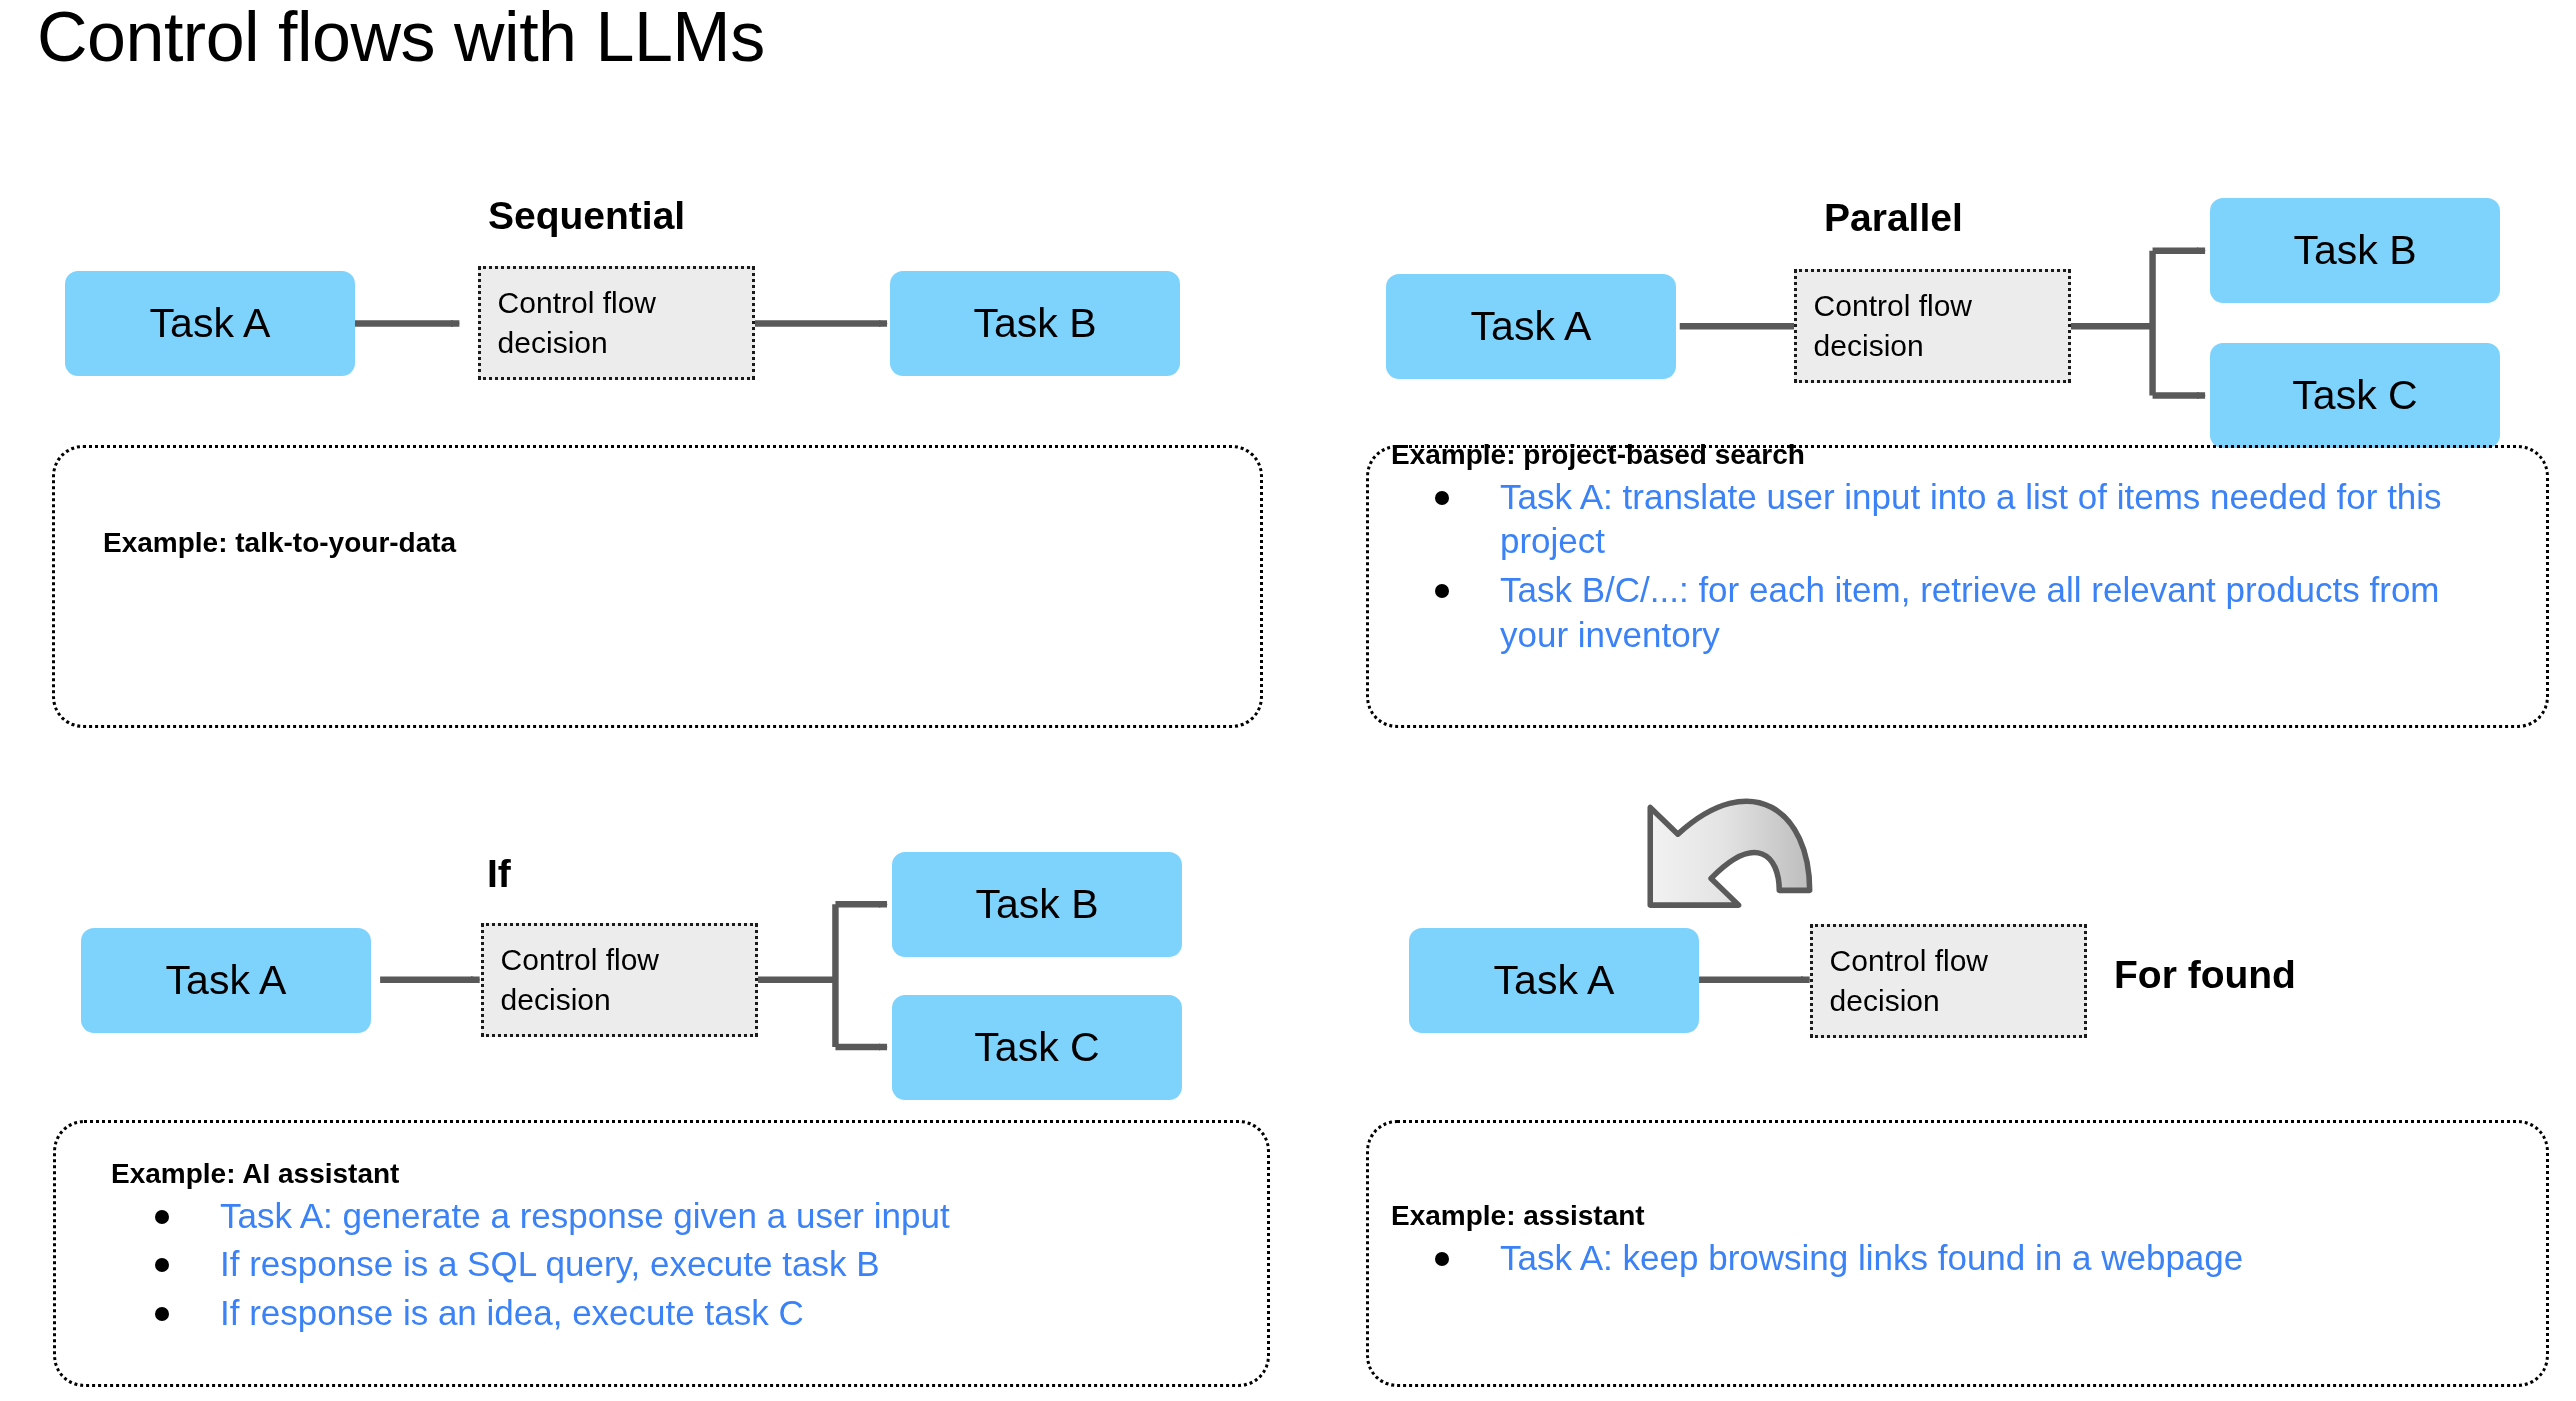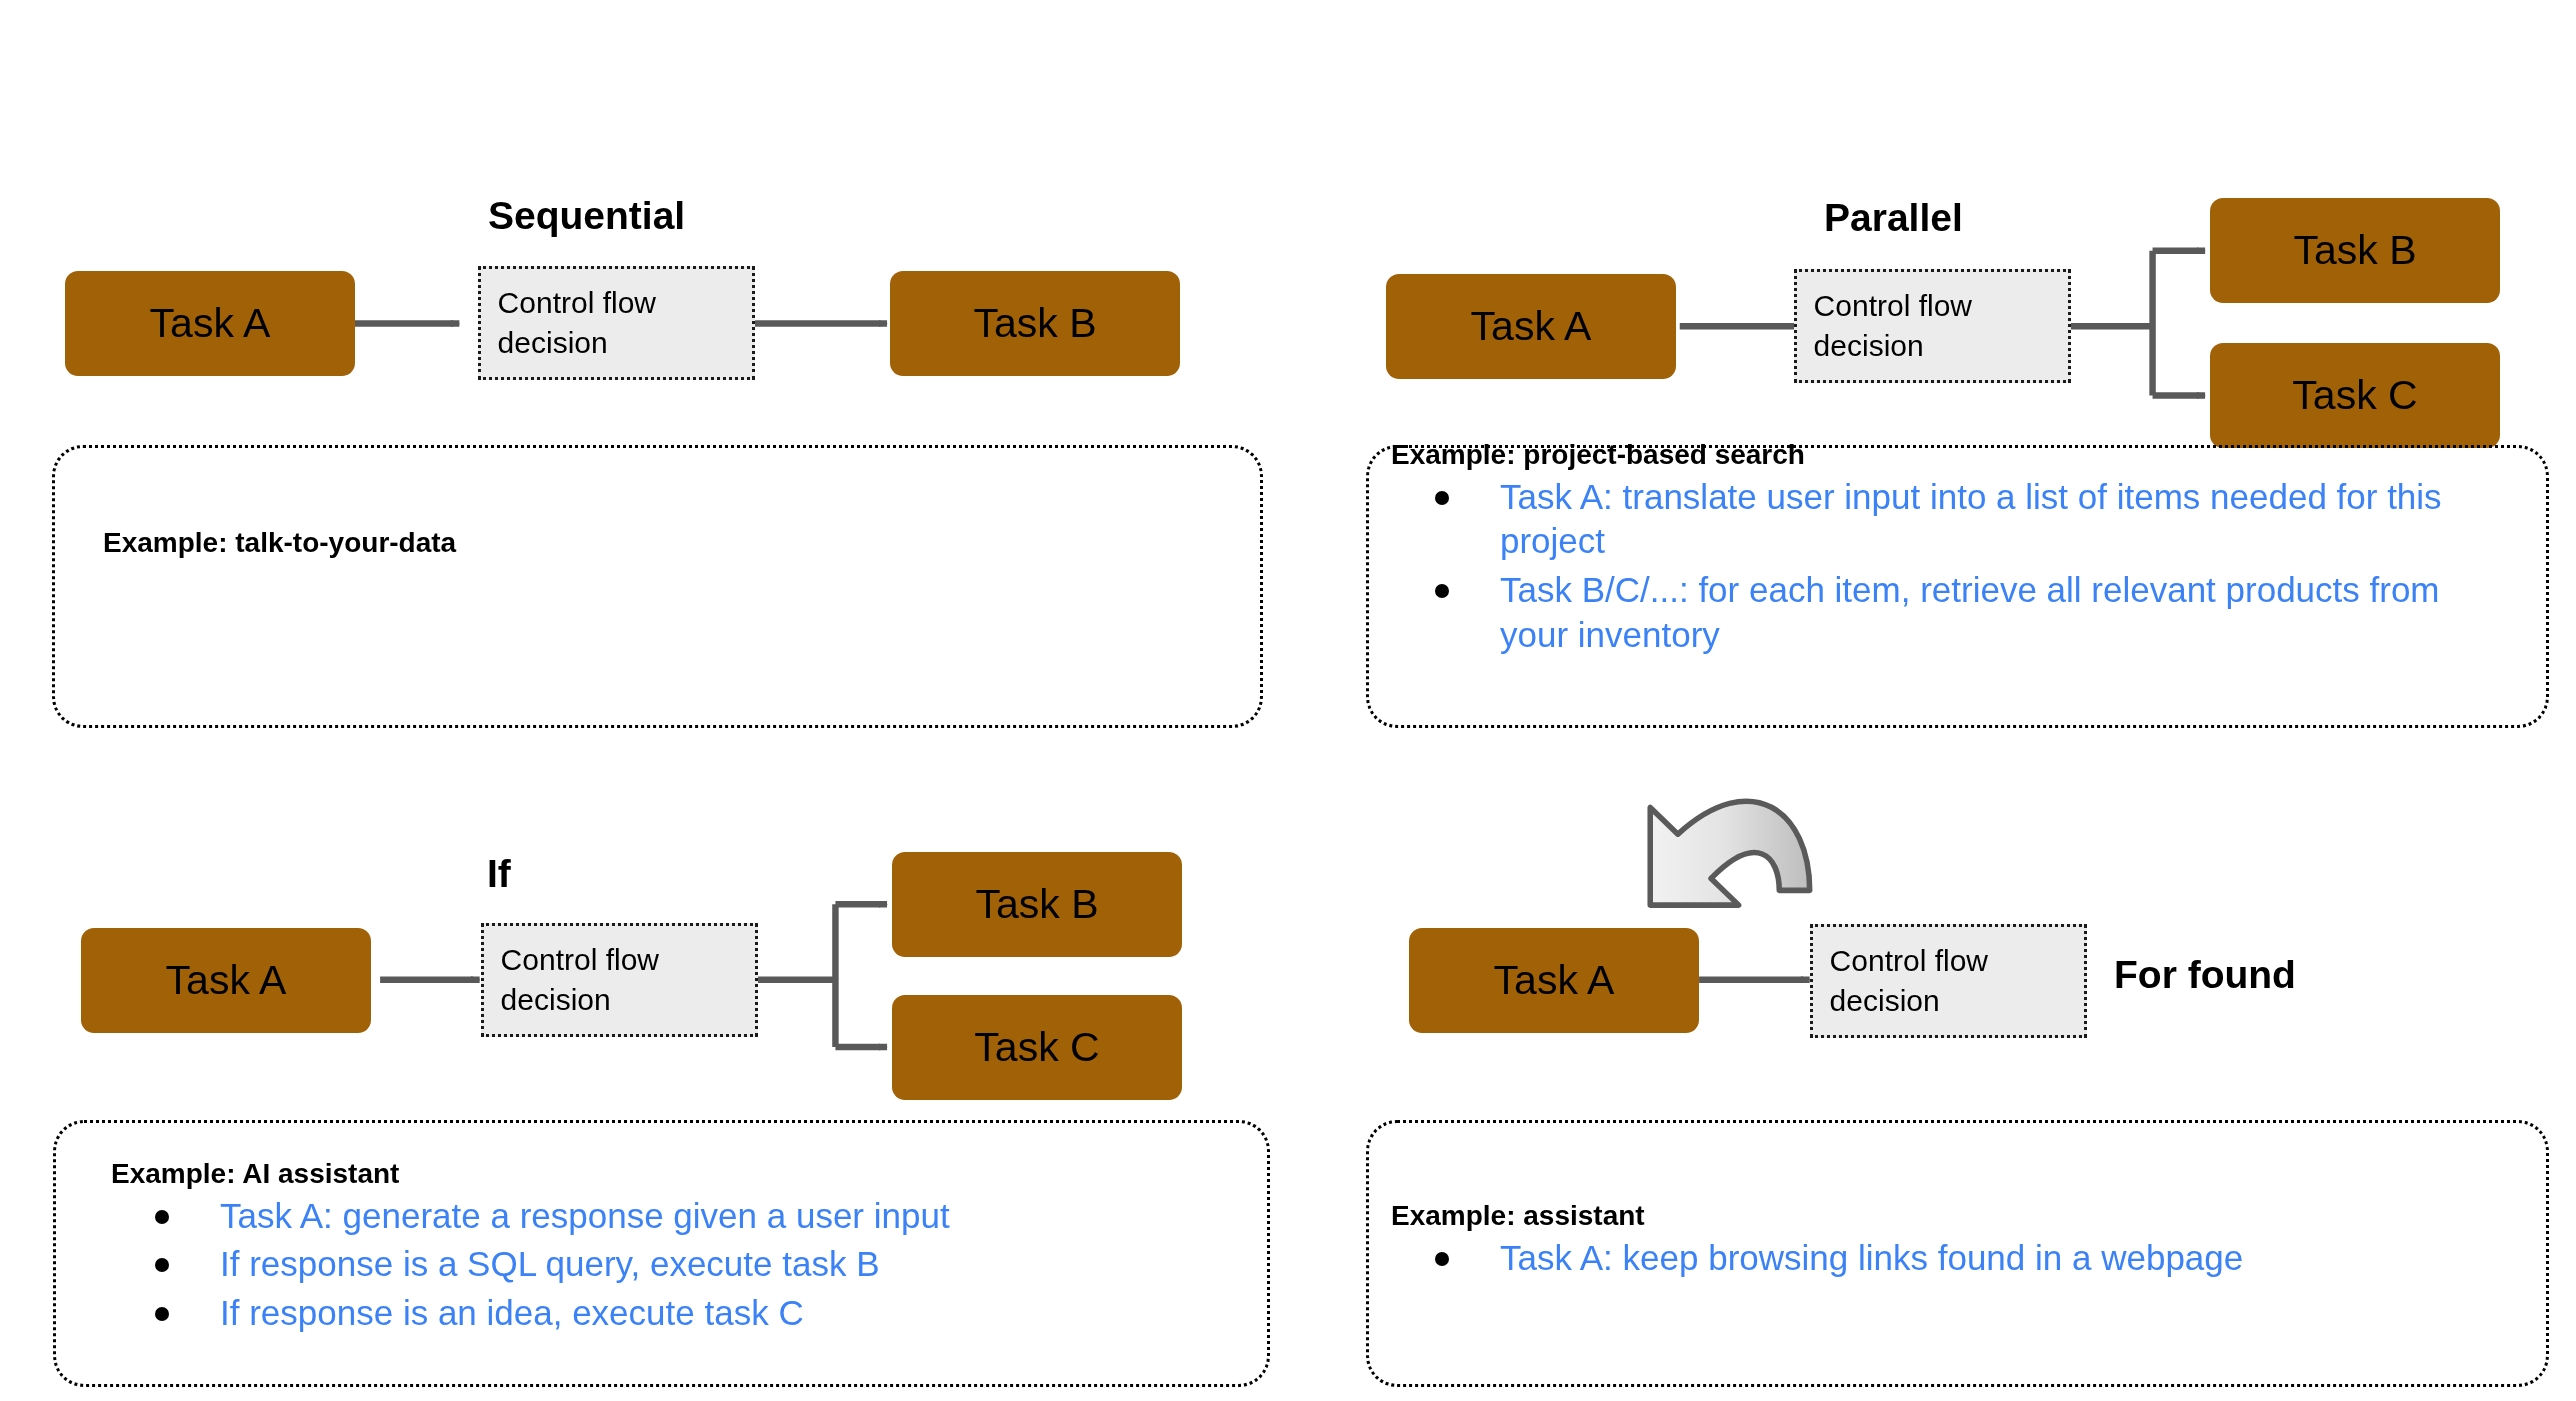--- a/index.html
+++ b/index.html
@@ -29,21 +29,21 @@
     line-height: 1.0;
     letter-spacing: -0.5px;
     color: #000000;
     font-weight: 400;
     white-space: nowrap;
   }
 
   
   .task-box {
     position: absolute;
-    background: #a16207;
+    background: #7dd3fc;
     border-radius: 13px;
     display: flex;
     align-items: center;
     justify-content: center;
     color: #000000;
     font-size: 41px;
     font-weight: 400;
   }
   .decision-box {
     position: absolute;
@@ -117,20 +117,21 @@
     width: 2576px;
     height: 1401px;
     pointer-events: none;
   }
 </style>
 </head>
 <body>
 
 <div id="slide">
 
+  <div class="slide-title">Control flows with LLMs</div>
 
   <svg class="connectors" viewBox="0 0 2794 1520" width="2576" height="1401" xmlns="http://www.w3.org/2000/svg">
     <defs>
       <marker id="ah" markerWidth="10" markerHeight="8" refX="9.2" refY="4" orient="auto" markerUnits="userSpaceOnUse">
         <path d="M0,0 L10,4 L0,8 Z" fill="#595959"></path>
       </marker>
       <linearGradient id="loopgrad" x1="0" y1="0" x2="1" y2="0">
         <stop offset="0%" stop-color="#f2f2f2"></stop>
         <stop offset="45%" stop-color="#e4e4e4"></stop>
         <stop offset="100%" stop-color="#bdbdbd"></stop>

